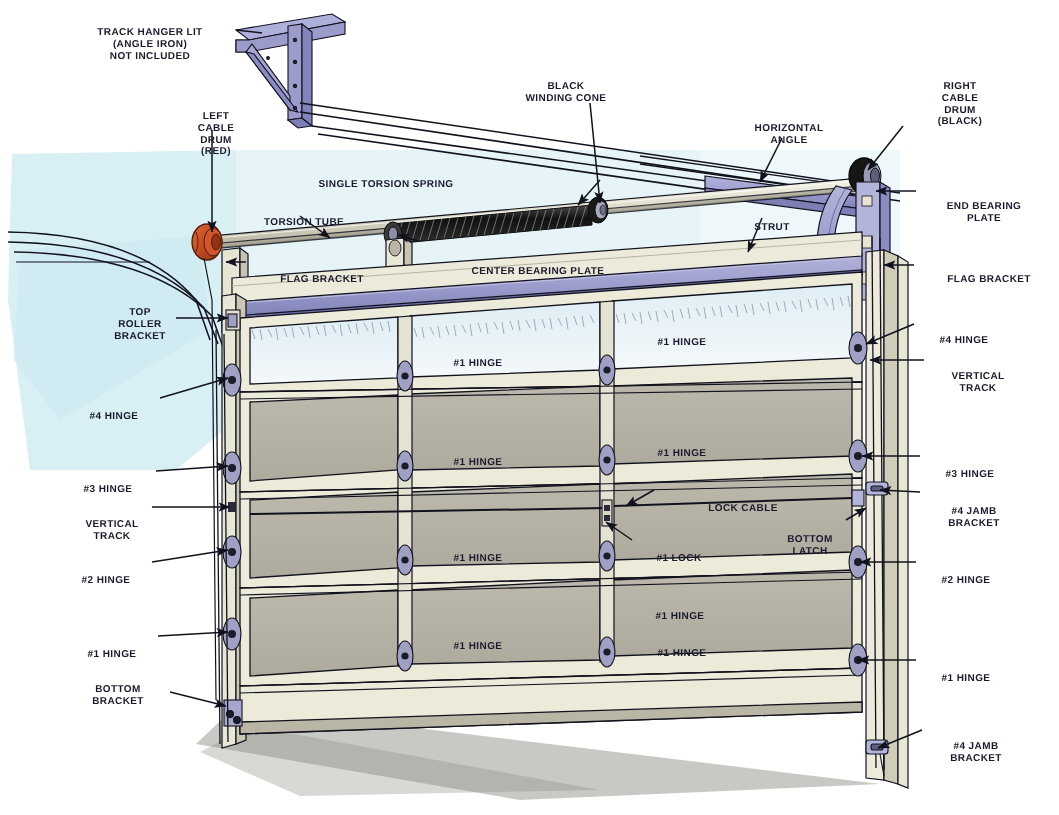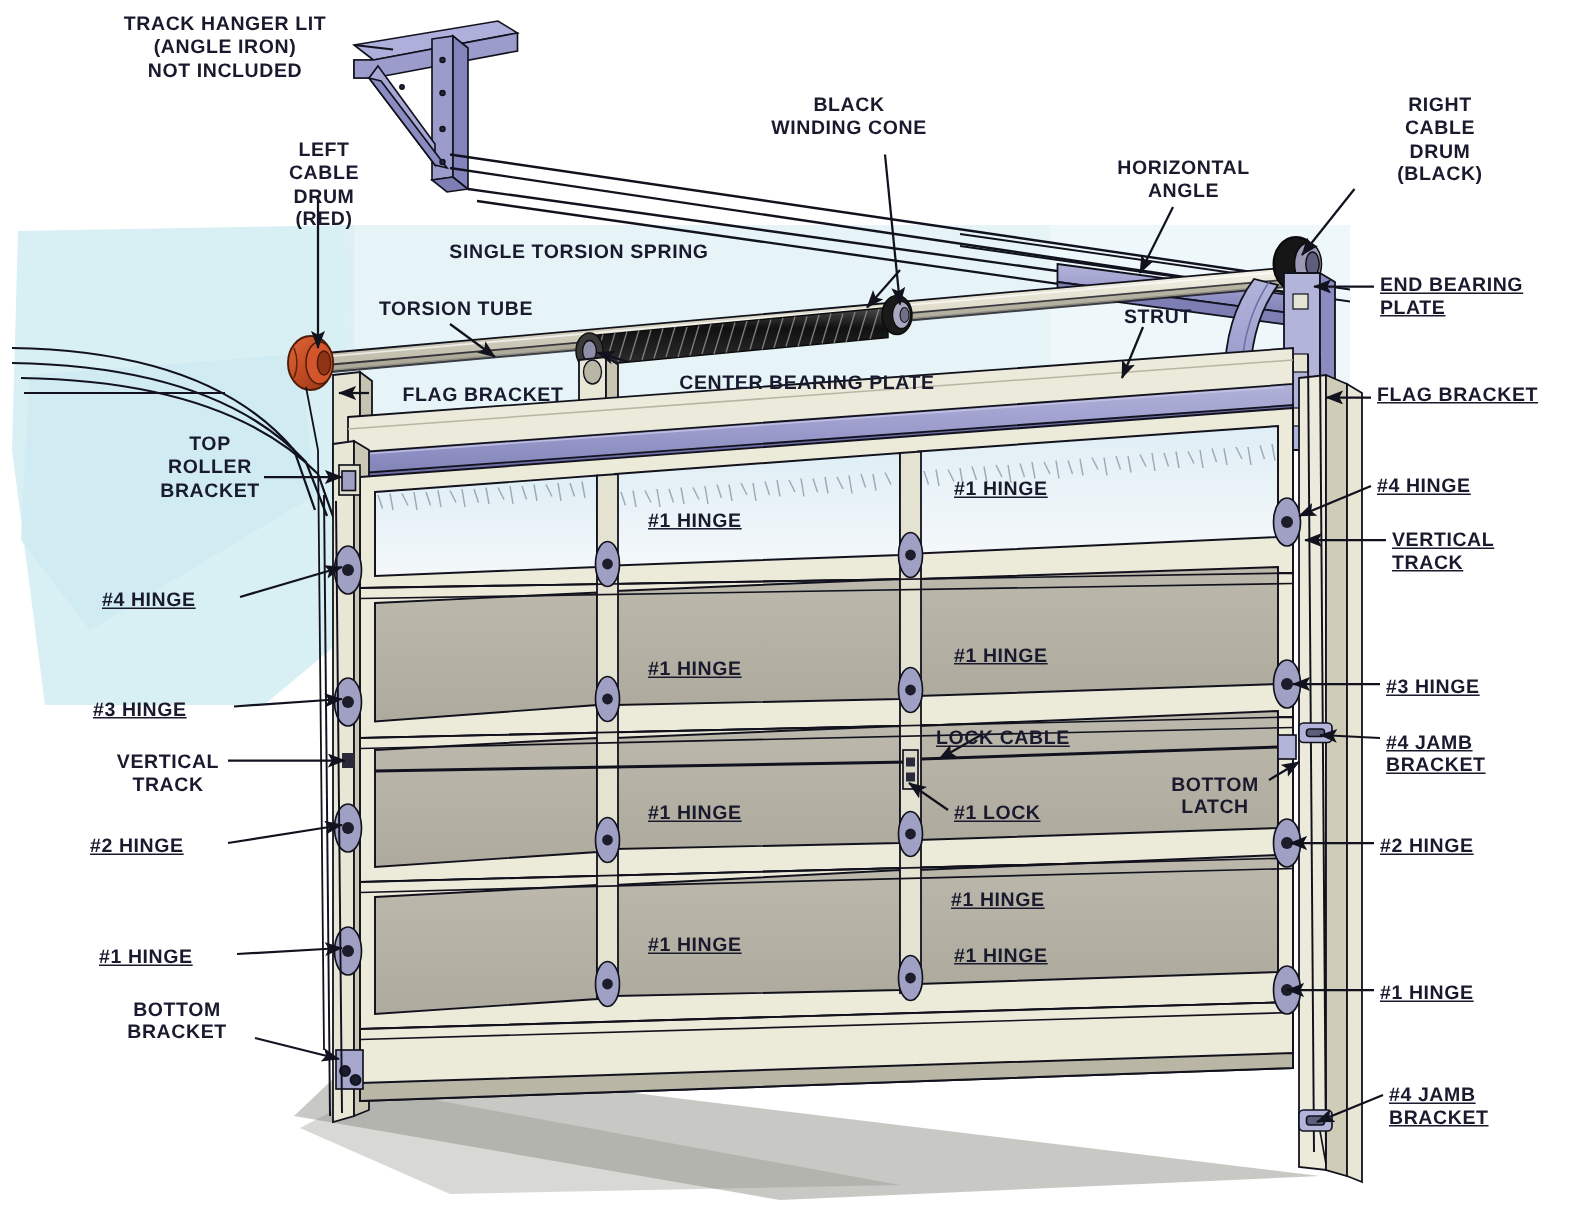--- a/index.html
+++ b/index.html
@@ -4,29 +4,30 @@
 <title>Garage Door Parts Diagram</title>
 <style>
   html,body{margin:0;padding:0;background:#ffffff;}
   body{font-family:"Liberation Sans", sans-serif;}
   #stage{position:relative;width:1059px;height:815px;background:#ffffff;overflow:hidden;}
   #stage svg{position:absolute;left:0;top:0;}
   .lbl{
     position:absolute;
     color:#1a1a2e;
     font-family:"Liberation Sans", sans-serif;
-    font-size:13px;
+    font-size:10px;
     font-weight:700;
     letter-spacing:.4px;
     line-height:1.18;
     white-space:pre;
     text-align:center;
     text-rendering:geometricPrecision;
+    margin-top:19px;
   }
-  .lbl.l{text-align:left;text-decoration:underline;}
+  .lbl.l{text-align:center;}
 </style>
 </head>
 <body>
 
 <div id="stage">
 
   <svg width="1059" height="815" viewBox="0 0 1059 815">
     <defs>
       <linearGradient id="gStrut" x1="0" y1="0" x2="0" y2="1">
         <stop offset="0" stop-color="#b3b4da"></stop>
@@ -458,21 +459,21 @@
       <div class="lbl l" style="left: 918px; top: 316px; width: 92px;">#4 HINGE</div>
       <div class="lbl l" style="left: 432px; top: 339px; width: 92px;">#1 HINGE</div>
       <div class="lbl l" style="left: 636px; top: 318px; width: 92px;">#1 HINGE</div>
       <div class="lbl l" style="left: 928px; top: 352px; width: 100px;">VERTICAL
 TRACK</div>
       <div class="lbl l" style="left: 68px; top: 392px; width: 92px;">#4 HINGE</div>
       <div class="lbl l" style="left: 432px; top: 438px; width: 92px;">#1 HINGE</div>
       <div class="lbl l" style="left: 636px; top: 429px; width: 92px;">#1 HINGE</div>
       <div class="lbl l" style="left: 62px; top: 465px; width: 92px;">#3 HINGE</div>
       <div class="lbl l" style="left: 924px; top: 450px; width: 92px;">#3 HINGE</div>
-      <div class="lbl l" style="left: 624px; top: 484px; width: 118px;">LOCK CABLE</div>
+      <div class="lbl l" style="left: 684px; top: 484px; width: 118px;">LOCK CABLE</div>
       <div class="lbl l" style="left: 924px; top: 487px; width: 100px;">#4 JAMB
 BRACKET</div>
       <div class="lbl" style="left: 62px; top: 500px; width: 100px;">VERTICAL
 TRACK</div>
       <div class="lbl l" style="left: 432px; top: 534px; width: 92px;">#1 HINGE</div>
       <div class="lbl l" style="left: 636px; top: 534px; width: 86px;">#1 LOCK</div>
       <div class="lbl" style="left: 768px; top: 515px; width: 84px;">BOTTOM
 LATCH</div>
       <div class="lbl l" style="left: 60px; top: 556px; width: 92px;">#2 HINGE</div>
       <div class="lbl l" style="left: 920px; top: 556px; width: 92px;">#2 HINGE</div>

